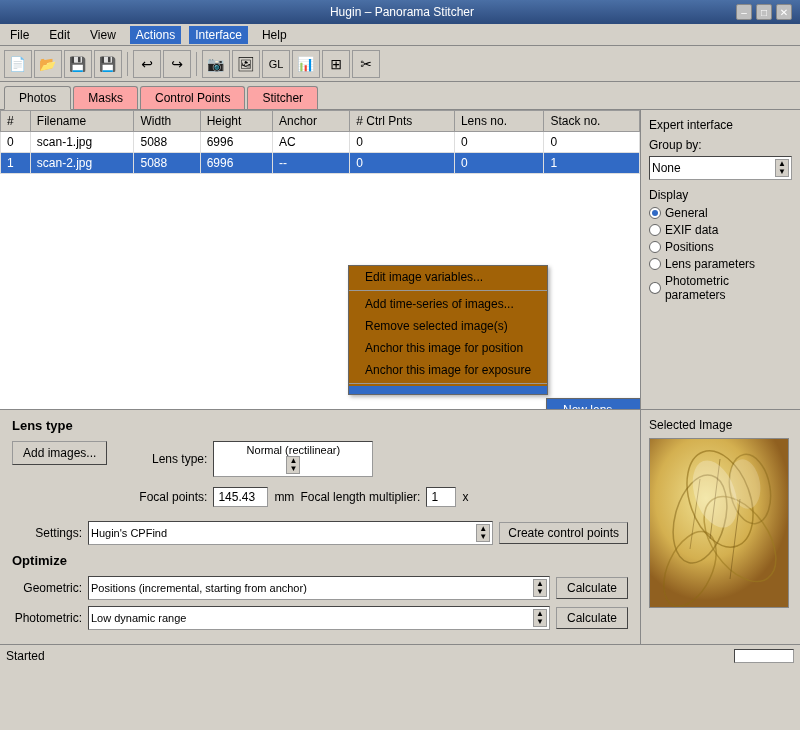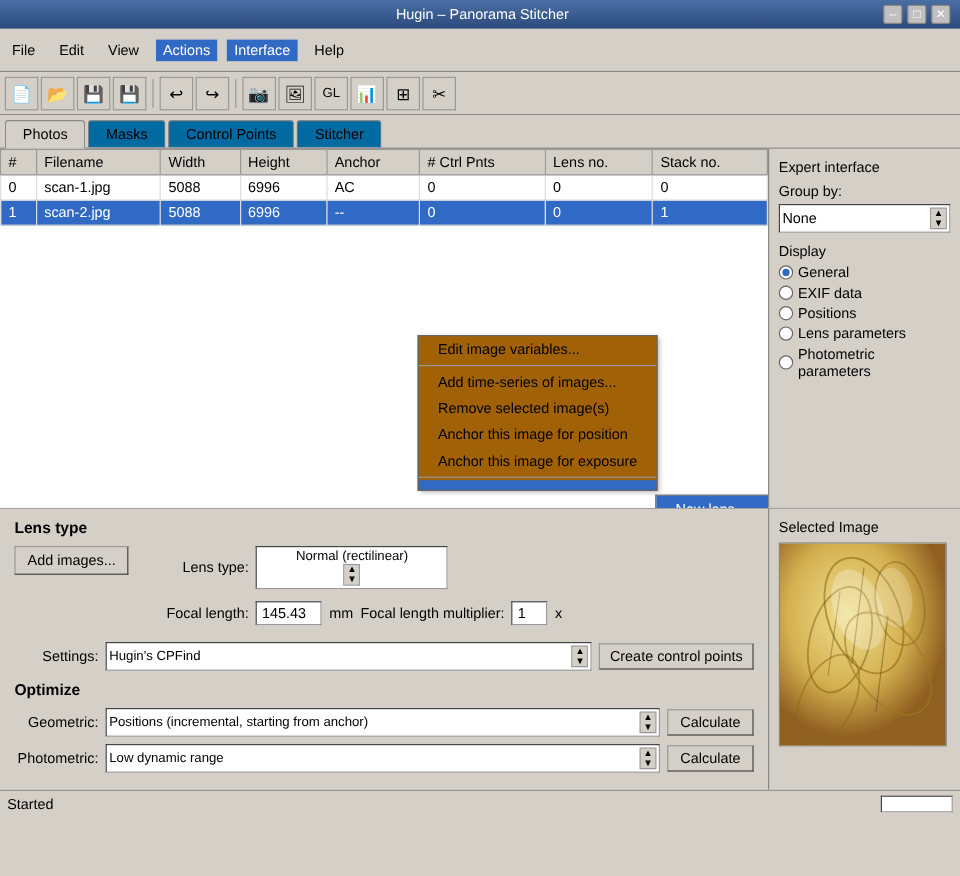--- a/index.html
+++ b/index.html
@@ -22,21 +22,21 @@
       border-radius: 2px; font-size: 10px; cursor: pointer; display: flex; align-items: center; justify-content: center;
     }
 
     
     .menu-bar {
       background: #d4d0c8;
       border-bottom: 1px solid #888;
       padding: 2px 4px;
       display: flex;
       gap: 8px;
-      height: 36px;
+      height: 22px;
       align-items: center;
     }
     .menu-item {
       padding: 2px 6px;
       cursor: pointer;
       font-size: 12px;
     }
     .menu-item.active-menu { background: #316ac5; color: white; }
 
     
@@ -60,21 +60,21 @@
     .tabs {
       background: #d4d0c8;
       display: flex;
       padding: 4px 4px 0;
       gap: 2px;
     }
     .tab {
       padding: 4px 14px;
       border: 1px solid #888;
       border-bottom: none;
-      background: #0369a1;
+      background: #fca5a5;
       cursor: pointer;
       font-size: 12px;
       border-radius: 3px 3px 0 0;
     }
     .tab.active { background: #d4d0c8; border-bottom: 1px solid #d4d0c8; margin-bottom: -1px; z-index: 1; }
 
     
     .main-area {
       display: flex;
       height: 300px;
@@ -485,21 +485,21 @@
           <span class="form-label">Lens type:</span>
           <div class="select-combo" style="width:160px;">
             <span style="font-size:11px;">Normal (rectilinear)</span>
             <div class="spin-arrows">
               <span class="spin-arrow">▲</span>
               <span class="spin-arrow">▼</span>
             </div>
           </div>
         </div>
         <div class="form-row">
-          <span class="form-label">Focal length:</span>
+          <span class="form-label">Focal points:</span>
           <input class="input-field" style="width: 55px;" value="145.43">
           <span>mm</span>
           <span>Focal length multiplier:</span>
           <input class="input-field" style="width: 30px;" value="1">
           <span>x</span>
         </div>
       </div>
     </div>
 
     <div class="feature-matching">

